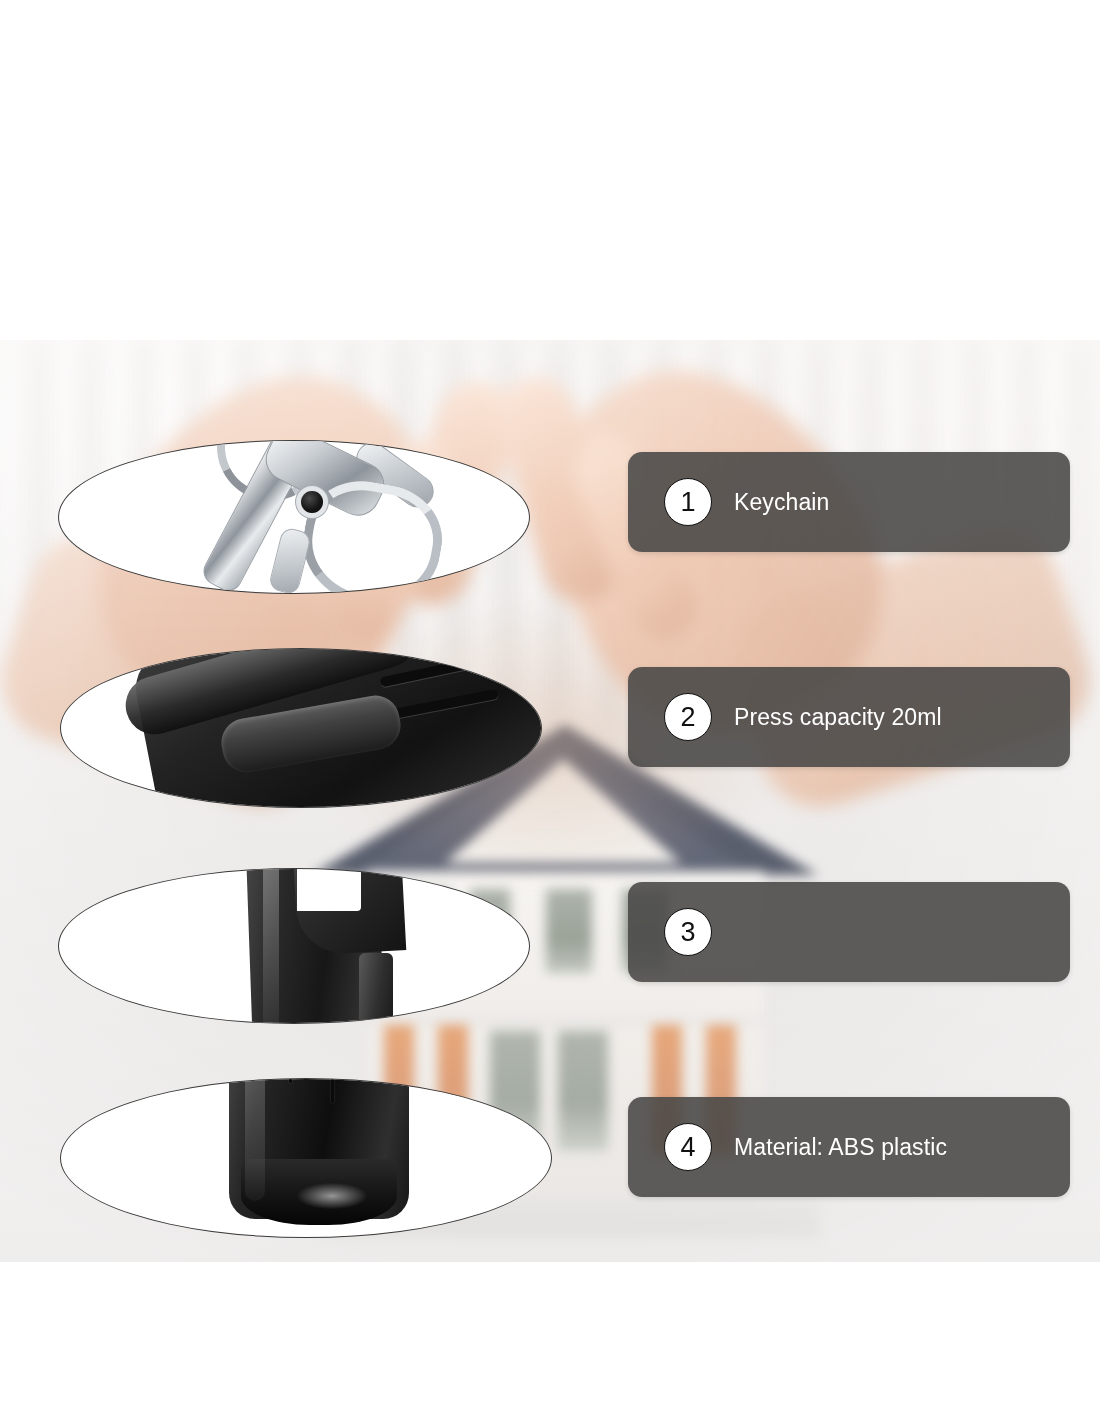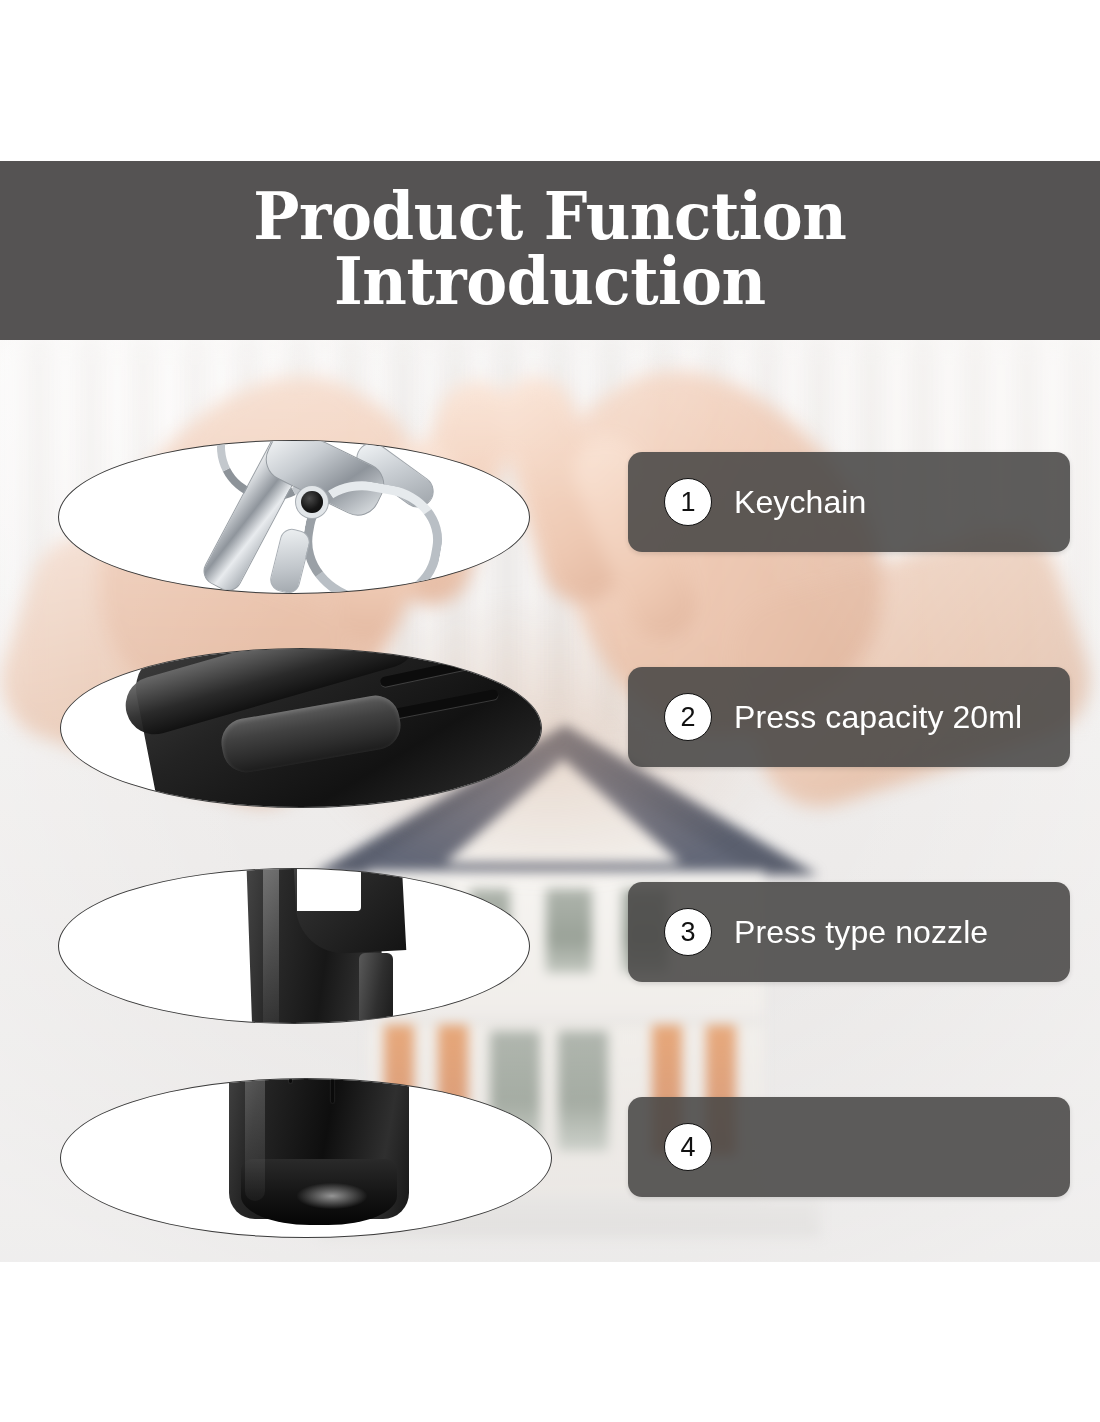--- a/index.html
+++ b/index.html
@@ -411,21 +411,21 @@
     color: #111111;
     font-size: 27px;
     font-weight: normal;
     display: flex;
     align-items: center;
     justify-content: center;
     line-height: 1;
   }
   .feature-label {
     color: #ffffff;
-    font-size: 32px;
+    font-size: 23px;
     margin-left: 22px;
     white-space: nowrap;
     letter-spacing: .1px;
   }
 </style>
 </head>
 <body>
 
 <div id="page">
 
@@ -460,24 +460,20 @@
       <div class="finger f1"></div>
       <div class="finger f2"></div>
       <div class="finger f3"></div>
       <div class="finger f4"></div>
       <div class="palm-shadow"></div>
     </div>
 
     <div class="vignette"></div>
   </div>
 
-  <div id="header-band">
-    <div id="header-title">Product Function
-Introduction</div>
-  </div>
 
   <div class="oval" id="oval-1">
     <div class="oval-inner">
       <div class="clasp-ring"></div>
       <div class="clasp-body"></div>
       <div class="clasp-tail"></div>
       <div class="clasp-head"></div>
       <div class="clasp-hook"></div>
       <div class="clasp-lever"></div>
       <div class="clasp-rivet"></div>
@@ -520,20 +516,20 @@
     <div class="feature-label">Keychain</div>
   </div>
 
   <div class="feature-box" id="feature-2">
     <div class="num-badge">2</div>
     <div class="feature-label">Press capacity 20ml</div>
   </div>
 
   <div class="feature-box" id="feature-3">
     <div class="num-badge">3</div>
-    <div class="feature-label">Press type nozzle</div>
   </div>
 
   <div class="feature-box" id="feature-4">
     <div class="num-badge">4</div>
+    <div class="feature-label">Material: ABS plastic</div>
   </div>
 
 </div>
 
 </body></html>

